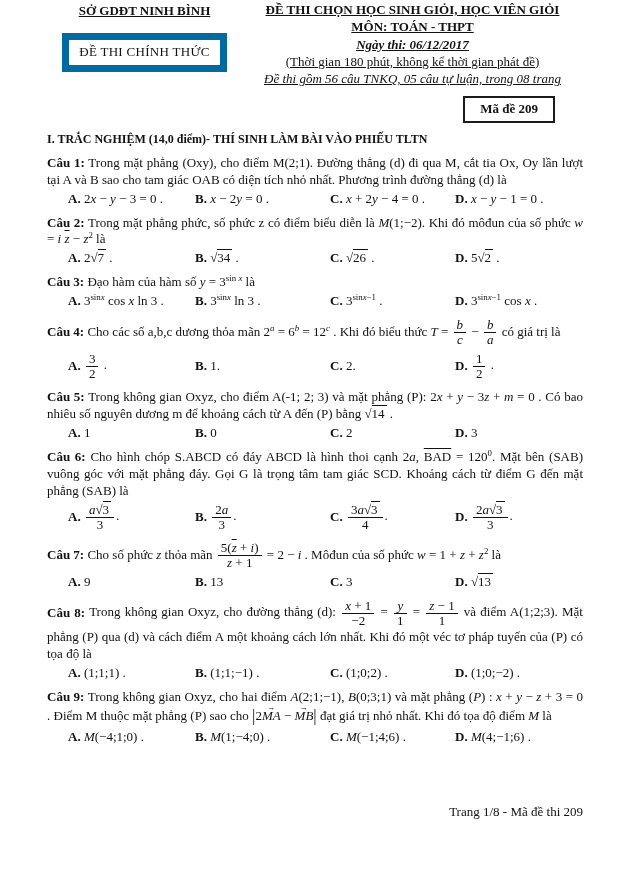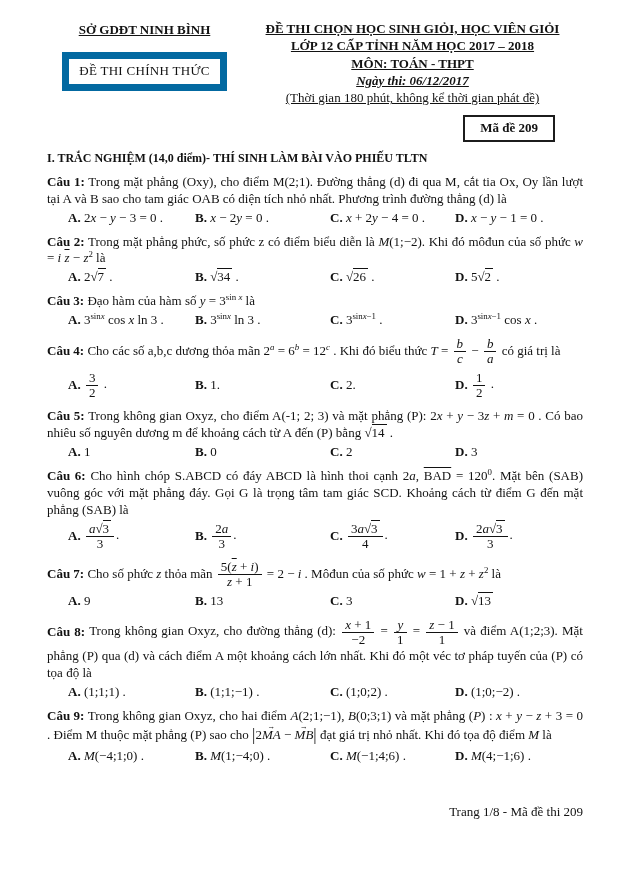--- a/index.html
+++ b/index.html
@@ -1,19 +1,19 @@
 <!DOCTYPE html>
 <html lang="vi"><head>
 <meta charset="utf-8">
 <style>
   html,body{margin:0;padding:0;background:#fff;}
   .page{
     position:relative;
     width:627px;height:837px;box-sizing:border-box;
-    padding:20px 44px 0 47px;
+    padding:1px 44px 0 47px;
     background:#fff;color:#121212;
     font-family:"Liberation Serif","DejaVu Serif",serif;
     font-size:13px;line-height:1.3;
     overflow:hidden;
   }
   
   .header{display:flex;}
   .header-left{width:195px;text-align:center;flex:none;padding-top:2px;}
   .dept{font-weight:bold;text-decoration:underline;white-space:nowrap;}
   .official-box{display:inline-block;border:7px solid #0369a1;padding:4px 10px;margin-top:13px;letter-spacing:.3px;}
@@ -53,24 +53,24 @@
 
 <div class="page">
 
   <div class="header">
     <div class="header-left">
       <div class="dept">SỞ GDĐT NINH BÌNH</div>
       <div class="official-box">ĐỀ THI CHÍNH THỨC</div>
     </div>
     <div class="header-right">
       <div class="bold">ĐỀ THI CHỌN HỌC SINH GIỎI, HỌC VIÊN GIỎI</div>
-      <div class="bold">LỚP 12 CẤP TỈNH NĂM HỌC 2017 – 2018</div>
       <div class="bold">MÔN: TOÁN - THPT</div>
       <div class="bi">Ngày thi: 06/12/2017</div>
       <div>(Thời gian 180 phút, không kể thời gian phát đề)</div>
+      <div class="it"><span>Đề thi gồ</span><span class="u">m 56 câu TNKQ, 05 câu tự luận, trong</span><span> 08 trang</span></div>
     </div>
   </div>
 
   <div class="exam-code-row">
     <div class="exam-code-box">Mã đề 209</div>
   </div>
 
   <div class="section-heading">I. TRẮC NGHIỆM (14,0 điểm)- THÍ SINH LÀM BÀI VÀO PHIẾU TLTN</div>
 
   <div class="question">

